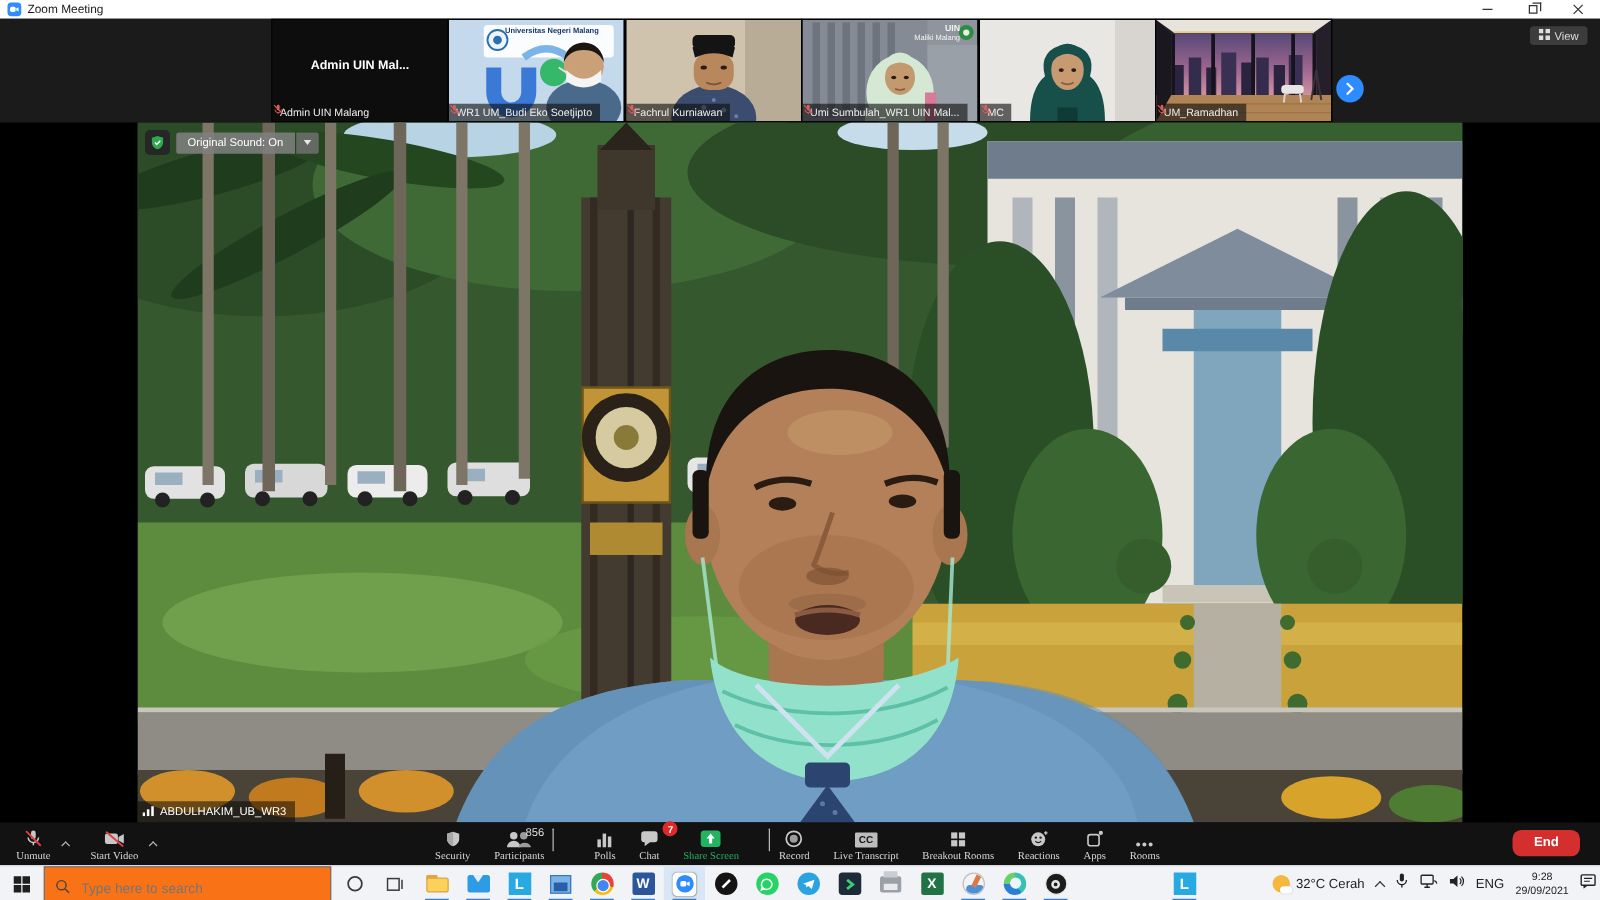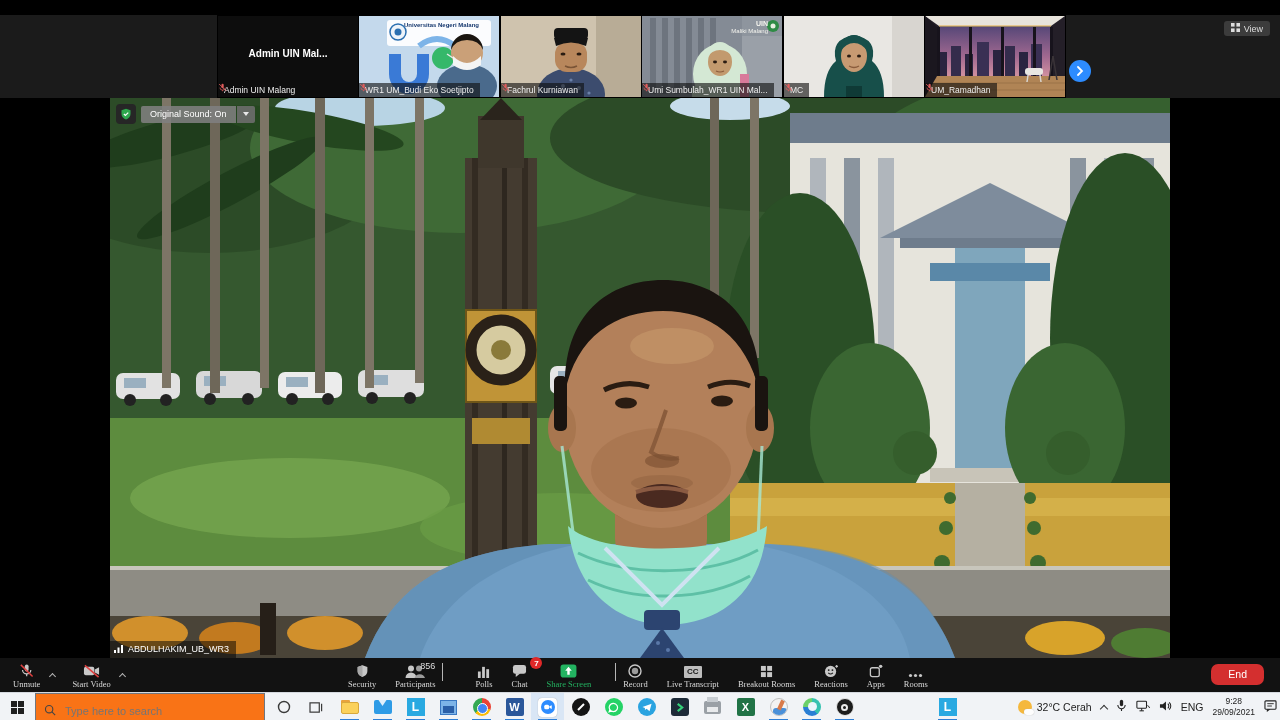--- a/index.html
+++ b/index.html
@@ -70,21 +70,21 @@
             transform:rotate(45deg);margin-top:3px;}
   .pcount{position:absolute;left:30px;top:3px;font-size:9px;color:#ddd;}
   .pcaret{position:absolute;left:52px;top:6px;}
   .scaret{position:absolute;right:-7px;top:6px;}
   .chat-badge{position:absolute;left:24px;top:-1px;min-width:12px;height:12px;border-radius:7px;
               background:#e02828;color:#fff;font-size:8px;font-weight:bold;display:flex;
               align-items:center;justify-content:center;padding:0 2px;}
   .cc-chip{background:#bdbdbd;color:#161616;font-size:8px;font-weight:bold;border-radius:1px;
            padding:2px 3px;line-height:1;}
   .end-btn{position:absolute;right:16px;top:6px;background:#d42f2f;color:#fff;font-size:10.5px;
-           font-weight:normal;padding:5px 17px;border-radius:7px;line-height:1;}
+           font-weight:bold;padding:5px 17px;border-radius:7px;line-height:1;}
 
   
   .taskbar{position:absolute;left:0;right:0;top:692px;height:28px;background:#f1f3f6;
            border-top:1px solid #d5d9df;}
   .start-btn{position:absolute;left:0;top:0;width:34px;height:28px;display:flex;
              align-items:center;justify-content:center;}
   .win-logo{display:grid;grid-template-columns:6px 6px;grid-template-rows:6px 6px;gap:1px;}
   .win-logo span{background:#1f1f1f;}
   .search-box{position:absolute;left:35px;top:0;width:230px;height:36px;background:#f97316;
               border:1px solid #70757d;display:flex;align-items:center;gap:7px;padding:0 8px;}
@@ -148,20 +148,43 @@
   .weather{display:flex;align-items:center;gap:5px;}
   .sun-ic{width:14px;height:14px;border-radius:50%;background:#f5b83d;position:relative;}
   .sun-ic::after{content:"";position:absolute;right:-2px;bottom:-1px;width:10px;height:6px;
                  border-radius:5px;background:#fdfdfd;box-shadow:0 0 1px #aaa;}
 </style>
 </head>
 <body>
 
 <div class="app">
 
+  <div class="titlebar">
+    <span class="zoom-app-icon">
+      <svg width="7" height="7" viewBox="0 0 10 10">
+          <rect x="0" y="2" width="6.5" height="6" rx="2" fill="#fff"></rect>
+          <polygon points="7,4 10,2.5 10,7.5 7,6" fill="#fff"></polygon>
+        </svg>
+    </span>
+    <span class="tb-title">Zoom Meeting</span>
+    <div class="win-controls">
+      <div class="win-btn">
+          <span class="min-glyph"></span>
+        </div>
+      <div class="win-btn">
+          <span class="max-glyph"></span>
+        </div>
+      <div class="win-btn">
+        <svg width="9" height="9" viewBox="0 0 10 10">
+            <line x1="1" y1="1" x2="9" y2="9" stroke="#333" stroke-width="1.1"></line>
+            <line x1="9" y1="1" x2="1" y2="9" stroke="#333" stroke-width="1.1"></line>
+          </svg>
+      </div>
+    </div>
+  </div>
 
   <div class="strip">
 
     <div class="view-btn">
       <span>
         <svg width="9" height="9" viewBox="0 0 10 10">
             <rect x="0" y="0" width="4" height="4" fill="#ddd"></rect>
             <rect x="6" y="0" width="4" height="4" fill="#ddd"></rect>
             <rect x="0" y="6" width="4" height="4" fill="#ddd"></rect>
             <rect x="6" y="6" width="4" height="4" fill="#ddd"></rect>

